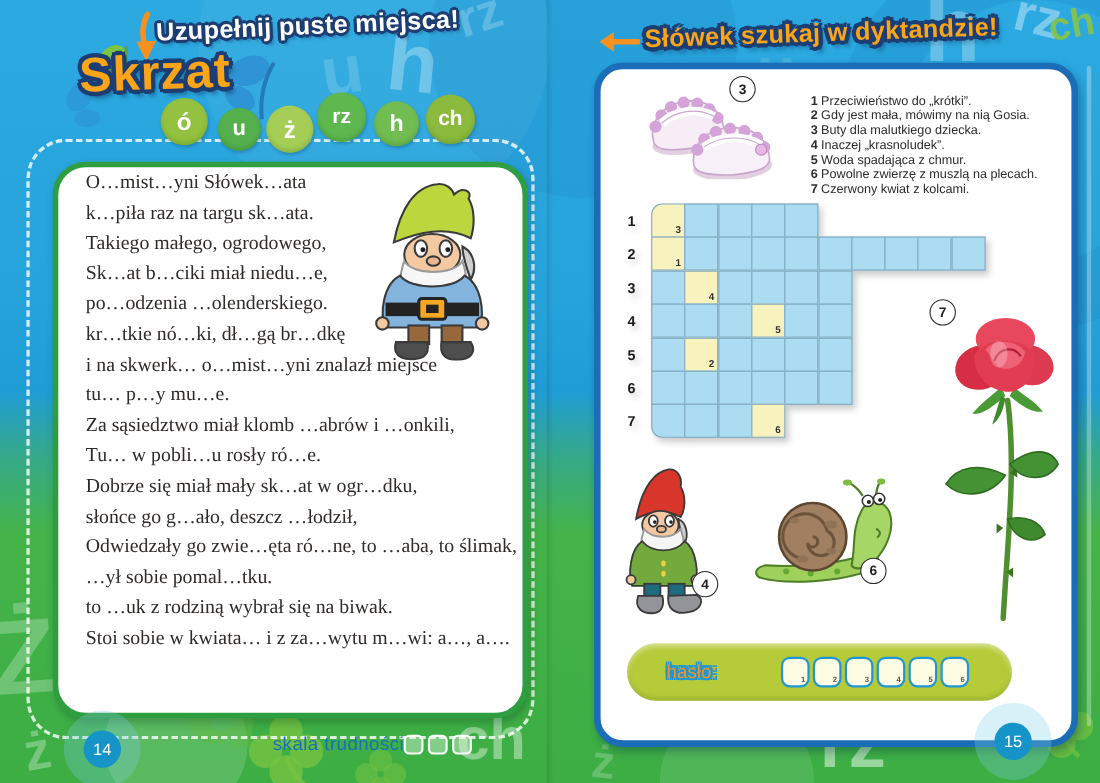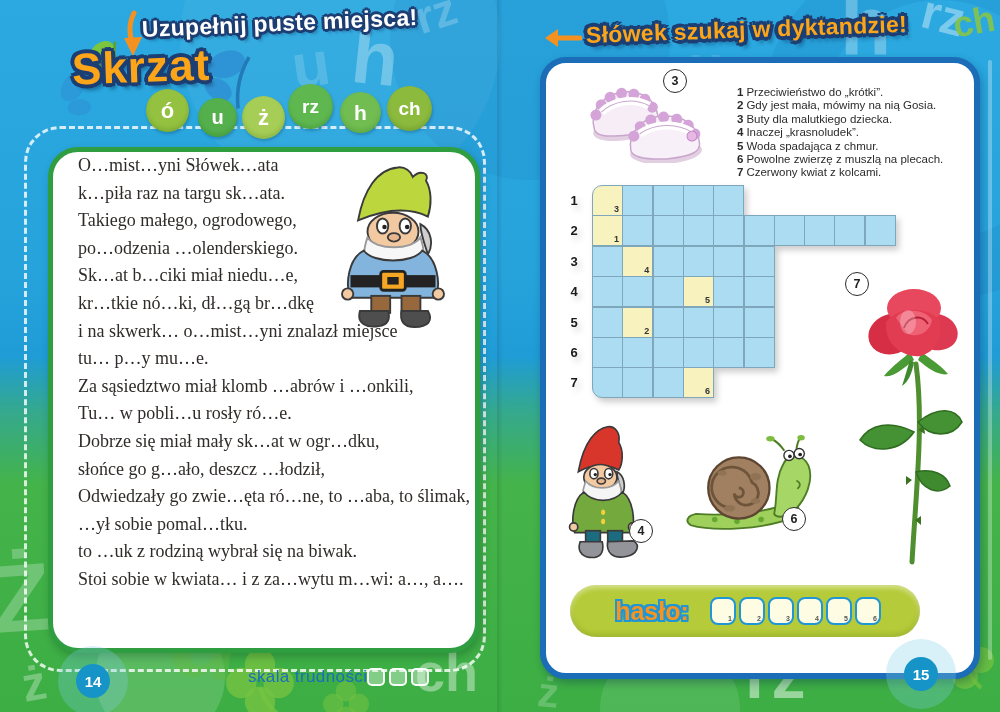--- a/index.html
+++ b/index.html
@@ -23,28 +23,28 @@
   .clue-row{font-size:11.5px;line-height:13.4px;color:#2b2b2b;white-space:nowrap}
   .clue-row b{margin-right:3px}
   .cell{position:absolute;width:31px;height:31px;box-sizing:border-box;border:1px solid #7fa7bc;background:var(--cell-blue)}
   .cell.yellow{background:var(--cell-yellow)}
   .cellnum{position:absolute;right:3px;bottom:1px;font-size:9px;font-weight:bold;color:#333}
   .grid-row-label{position:absolute;width:16px;text-align:center;font-size:13px;font-weight:bold;color:#1a1a1a}
   .circ-num{position:absolute;width:22px;height:22px;border:1.8px solid #2b2b2b;border-radius:50%;background:#fff;
     font-size:12.5px;font-weight:bold;color:#222;display:flex;align-items:center;justify-content:center;z-index:5}
   .pw-bar{position:absolute;left:570px;top:585px;width:350px;height:52px;background:var(--bar-green);border-radius:26px;
     display:flex;align-items:center;box-shadow:inset 0 3px 5px rgba(255,255,255,.45),inset 0 -3px 5px rgba(60,90,0,.2)}
-  .pw-label{margin-left:36px;width:92px;text-align:center;font-size:25px;font-weight:bold;color:var(--orange);
+  .pw-label{margin-left:36px;width:92px;font-size:17px;font-weight:normal;color:var(--orange);
     text-shadow:-2px 0 var(--blue-outline),2px 0 var(--blue-outline),0 -2px var(--blue-outline),0 2px var(--blue-outline),
     -2px -2px var(--blue-outline),2px -2px var(--blue-outline),-2px 2px var(--blue-outline),2px 2px var(--blue-outline)}
   .pw-boxes{display:flex;gap:3px;margin-left:12px}
   .pw-box{position:relative;width:26px;height:28px;background:#fffce4;border:2.5px solid var(--blue-outline);border-radius:8px;box-sizing:border-box}
   .pw-num{position:absolute;right:2px;bottom:1px;font-size:7px;font-weight:bold;color:#555}
   .page-circle{position:absolute;width:34px;height:34px;border-radius:50%;background:var(--page-circle);color:#fff;
-    font-size:15px;font-weight:bold;display:flex;align-items:center;justify-content:center;z-index:6}
+    font-size:15px;font-weight:normal;display:flex;align-items:center;justify-content:center;z-index:6}
   .halo{position:absolute;width:70px;height:70px;border-radius:50%;background:rgba(125,205,230,.3);z-index:5}
   .diff-label{position:absolute;left:248px;top:667px;font-size:17px;font-weight:normal;color:var(--footer-blue);letter-spacing:.4px}
   .diff-box{width:18px;height:18px;border:2px solid rgba(255,255,255,.95);border-radius:5px;background:rgba(235,250,235,.4);box-sizing:border-box}
   #grid{filter:drop-shadow(3px 4px 3px rgba(0,0,0,.2))}
   svg{display:block}
 </style>
 </head>
 <body>
 
 <div class="page">
@@ -128,22 +128,22 @@
       <path d="M4,28 L13,46 L22,27 Z" fill="#f59120"></path>
     </svg>
   <div class="abs hdr outl-navy" style="left:142px;top:16px;transform:rotate(-2.5deg);transform-origin:left center">Uzupełnij puste miejsca!</div>
   <div class="abs title-orange" style="left:72px;top:42px;font-size:44px;font-weight:bold;transform:rotate(-2deg);letter-spacing:1px">Skrzat</div>
 
   <div class="card-left"></div>
   <div id="poem" class="abs" style="left:78px;top:152px">
       <div class="poem-line">O…mist…yni Słówek…ata</div>
       <div class="poem-line">k…piła raz na targu sk…ata.</div>
       <div class="poem-line">Takiego małego, ogrodowego,</div>
+      <div class="poem-line">Sk…at b…ciki miał niedu…e,</div>
       <div class="poem-line">po…odzenia …olenderskiego.</div>
-      <div class="poem-line">Sk…at b…ciki miał niedu…e,</div>
       <div class="poem-line">kr…tkie nó…ki, dł…gą br…dkę</div>
       <div class="poem-line">i na skwerk… o…mist…yni znalazł miejsce</div>
       <div class="poem-line">tu… p…y mu…e.</div>
       <div class="poem-line">Za sąsiedztwo miał klomb …abrów i …onkili,</div>
       <div class="poem-line">Tu… w pobli…u rosły ró…e.</div>
       <div class="poem-line">Dobrze się miał mały sk…at w ogr…dku,</div>
       <div class="poem-line">słońce go g…ało, deszcz …łodził,</div>
       <div class="poem-line">Odwiedzały go zwie…ęta ró…ne, to …aba, to ślimak,</div>
       <div class="poem-line">…ył sobie pomal…tku.</div>
       <div class="poem-line">to …uk z rodziną wybrał się na biwak.</div>

